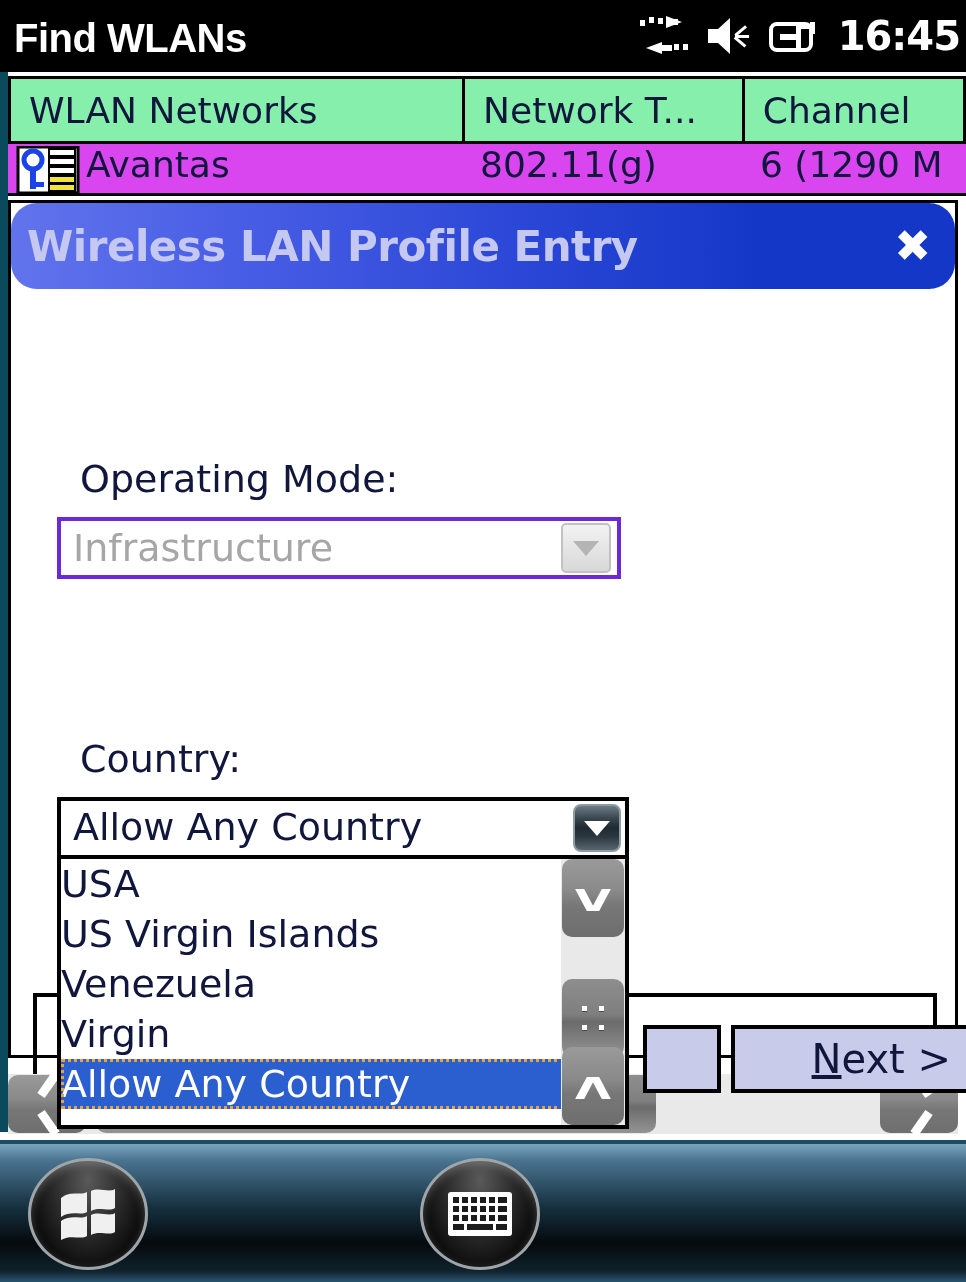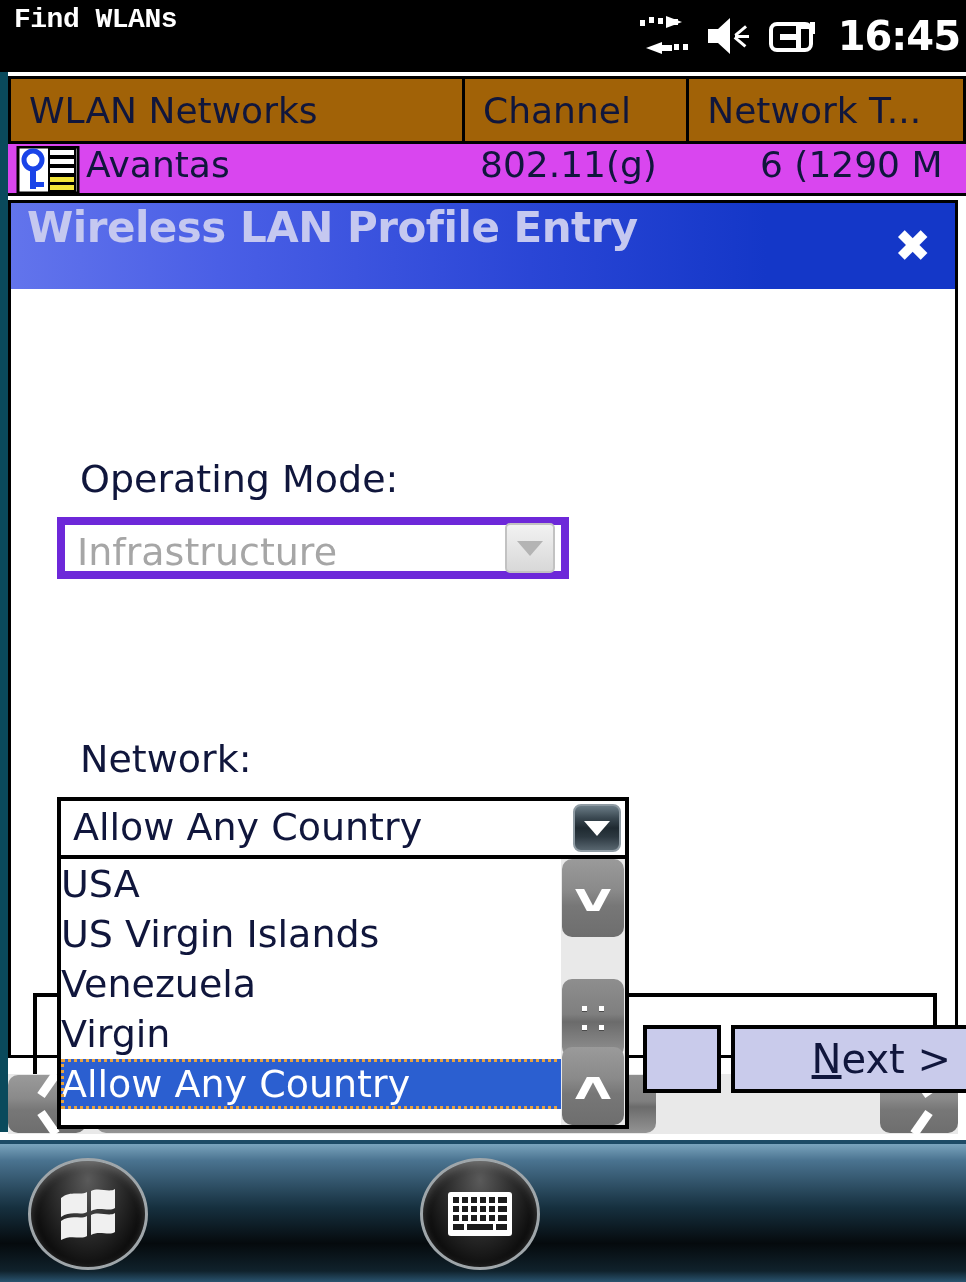--- a/index.html
+++ b/index.html
@@ -23,23 +23,23 @@
 
   
   #statusbar {
     position: absolute;
     left: 0; top: 0;
     width: 966px; height: 72px;
     background: #000000;
   }
   #statusbar .title {
     position: absolute;
-    left: 14px; top: 4px;
-    font-family: Liberation Mono, monospace;
-    font-size: 28px;
+    left: 14px; top: 16px;
+    font-family: Liberation Sans, sans-serif;
+    font-size: 40px;
     font-weight: bold;
     color: #ffffff;
     letter-spacing: -0.5px;
     white-space: nowrap;
   }
   #statusbar .tray {
     position: absolute;
     right: 6px; top: 0;
     height: 72px;
     display: flex;
@@ -64,21 +64,21 @@
     border-left: 8px solid #0a4a5c;
     box-sizing: border-box;
   }
   #colheaders {
     position: absolute;
     left: 8px; top: 76px;
     width: 958px; height: 68px;
     display: flex;
   }
   .colhdr {
-    background: #a16207;
+    background: #86efac;
     border: 3px solid #000000;
     border-right-width: 0;
     box-sizing: border-box;
     display: flex;
     align-items: center;
     padding-left: 18px;
     font-family: "DejaVu Sans", sans-serif;
     font-size: 36px;
     color: #10163c;
     overflow: hidden;
@@ -122,21 +122,22 @@
     width: 950px; height: 858px;
     background: #ffffff;
     border: 3px solid #000000;
     box-sizing: border-box;
   }
   #dlg-titlebar {
     position: relative;
     height: 86px;
     background: linear-gradient(to right, #6274ec 0%, #4a5fe6 22%, #2a46d6 55%, #1437c8 80%, #1437c8 100%);
     display: flex;
-    align-items: flex-start;
+    align-items: center;
+    border-radius: 26px;
   }
   #dlg-title {
     margin-left: 16px;
     font-family: "DejaVu Sans", sans-serif;
     font-size: 42px;
     font-weight: bold;
     color: #c5c8f0;
     letter-spacing: -0.5px;
     white-space: nowrap;
   }
@@ -166,23 +167,23 @@
     white-space: nowrap;
     margin-left: 21px;
   }
   #label-opmode { left: 48px; top: 168px; }
   #label-country { left: 48px; top: 448px; }
 
   
   #combo-opmode {
     position: absolute;
     left: 46px; top: 228px;
-    width: 512px; height: 62px;
-    background: #ffffff;
-    border: 8px solid #6d28d9;
+    width: 564px; height: 62px;
+    background: #ffffff;
+    border: 4px solid #6d28d9;
     box-sizing: border-box;
   }
   #combo-opmode .value {
     position: absolute;
     left: 12px; top: 5px;
     font-family: "DejaVu Sans", sans-serif;
     font-size: 38px;
     color: #a6a6a6;
     white-space: nowrap;
   }
@@ -524,22 +525,22 @@
         </svg>
       </span>
       <span class="clock">16:45</span>
     </div>
   </div>
 
   <div id="appbg"></div>
 
   <div id="colheaders">
     <div class="colhdr" id="colhdr-0">WLAN Networks</div>
+    <div class="colhdr" id="colhdr-1">Network T...</div>
     <div class="colhdr" id="colhdr-2">Channel</div>
-    <div class="colhdr" id="colhdr-1">Network T...</div>
   </div>
 
   <div id="listrow">
     <span id="wifi-icon">
       <svg width="64" height="48" viewBox="0 0 64 48">
         <rect x="2" y="1" width="60" height="46" fill="#ffffff" stroke="#000000" stroke-width="3"></rect>
         <g fill="#1a44e8">
           <circle cx="17" cy="14" r="9" fill="none" stroke="#1a44e8" stroke-width="5"></circle>
           <rect x="14" y="21" width="6" height="22"></rect>
           <rect x="20" y="36" width="8" height="5"></rect>
@@ -580,21 +581,21 @@
       <div id="group-line-right"></div>
 
       <div id="btn-row">
         <div class="dlg-btn" id="btn-back"></div>
         <div class="dlg-btn" id="btn-next">
           <span class="accel">N</span>
             <span>ext &gt;</span>
         </div>
       </div>
 
-      <div class="field-label" id="label-country">Network:</div>
+      <div class="field-label" id="label-country">Country:</div>
       <div id="combo-country">
         <span class="value">Allow Any Country</span>
         <span class="arrowbtn">
             <span class="tri"></span>
           </span>
       </div>
 
       <div id="dropdown">
         <div id="dd-items">
           <div class="dd-item">USA</div>

